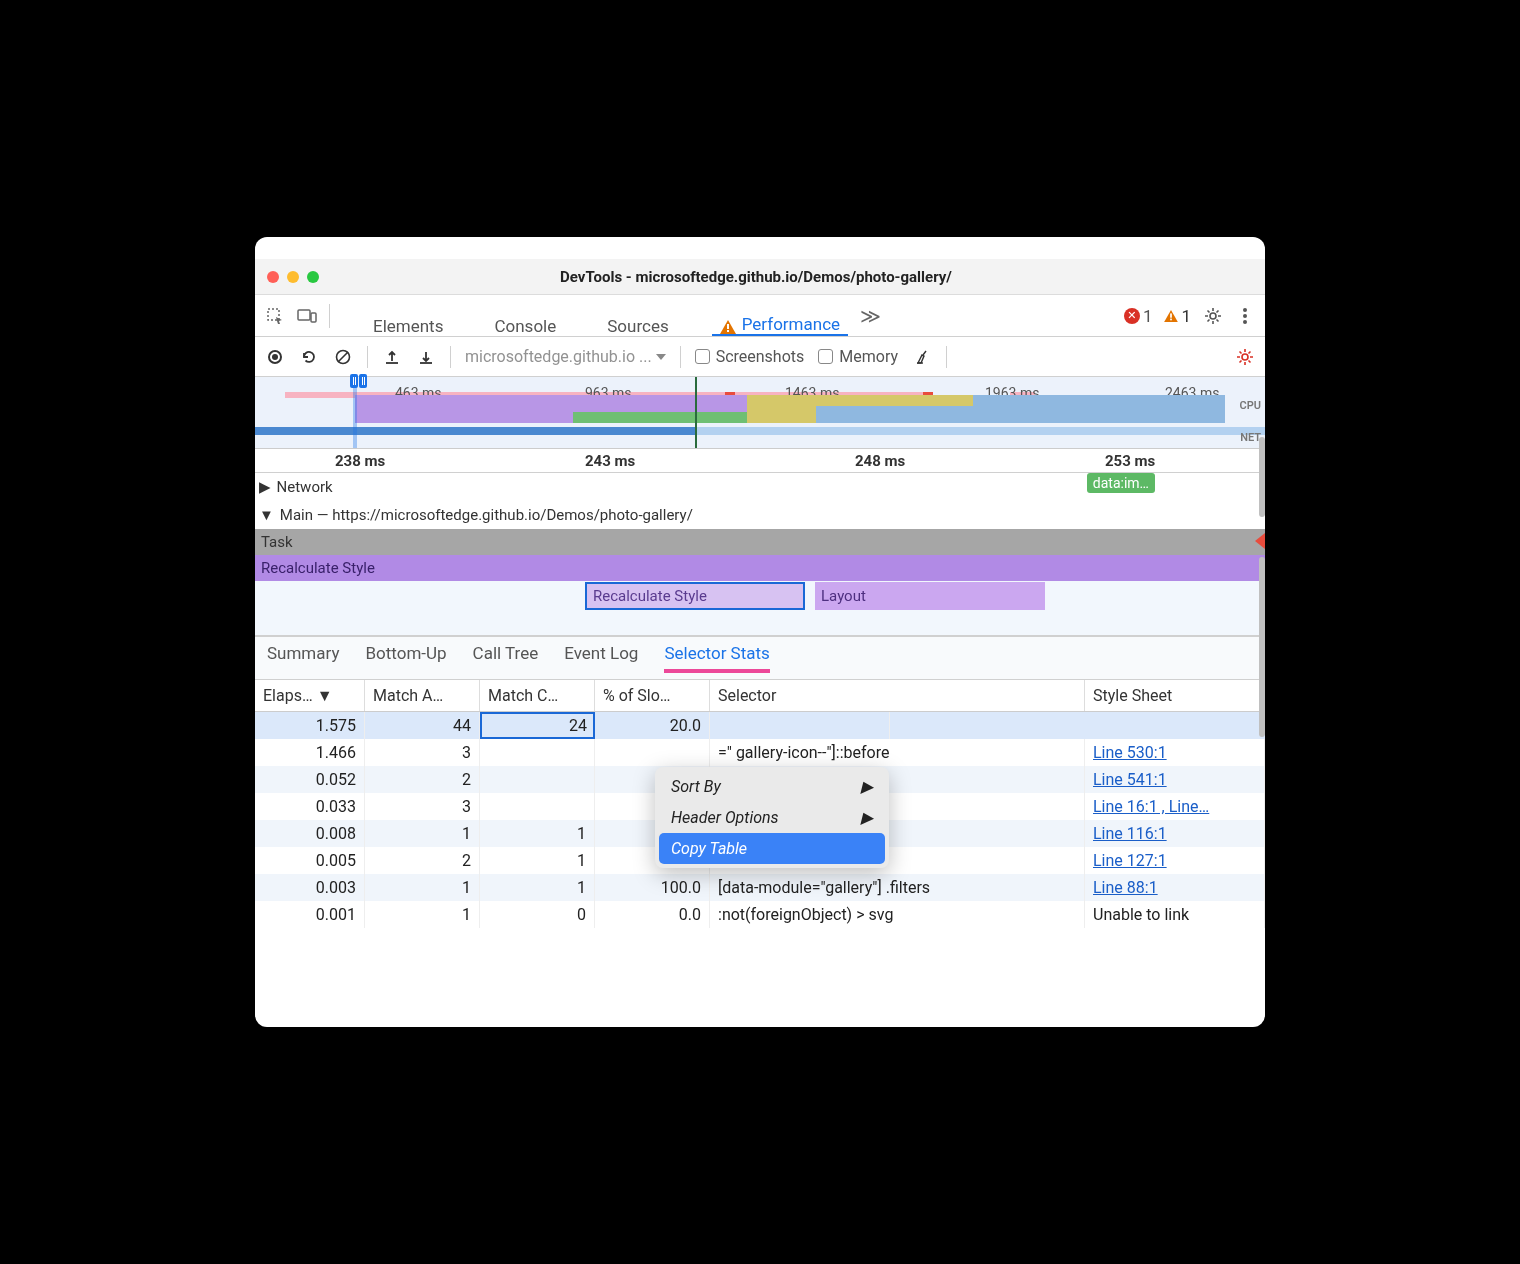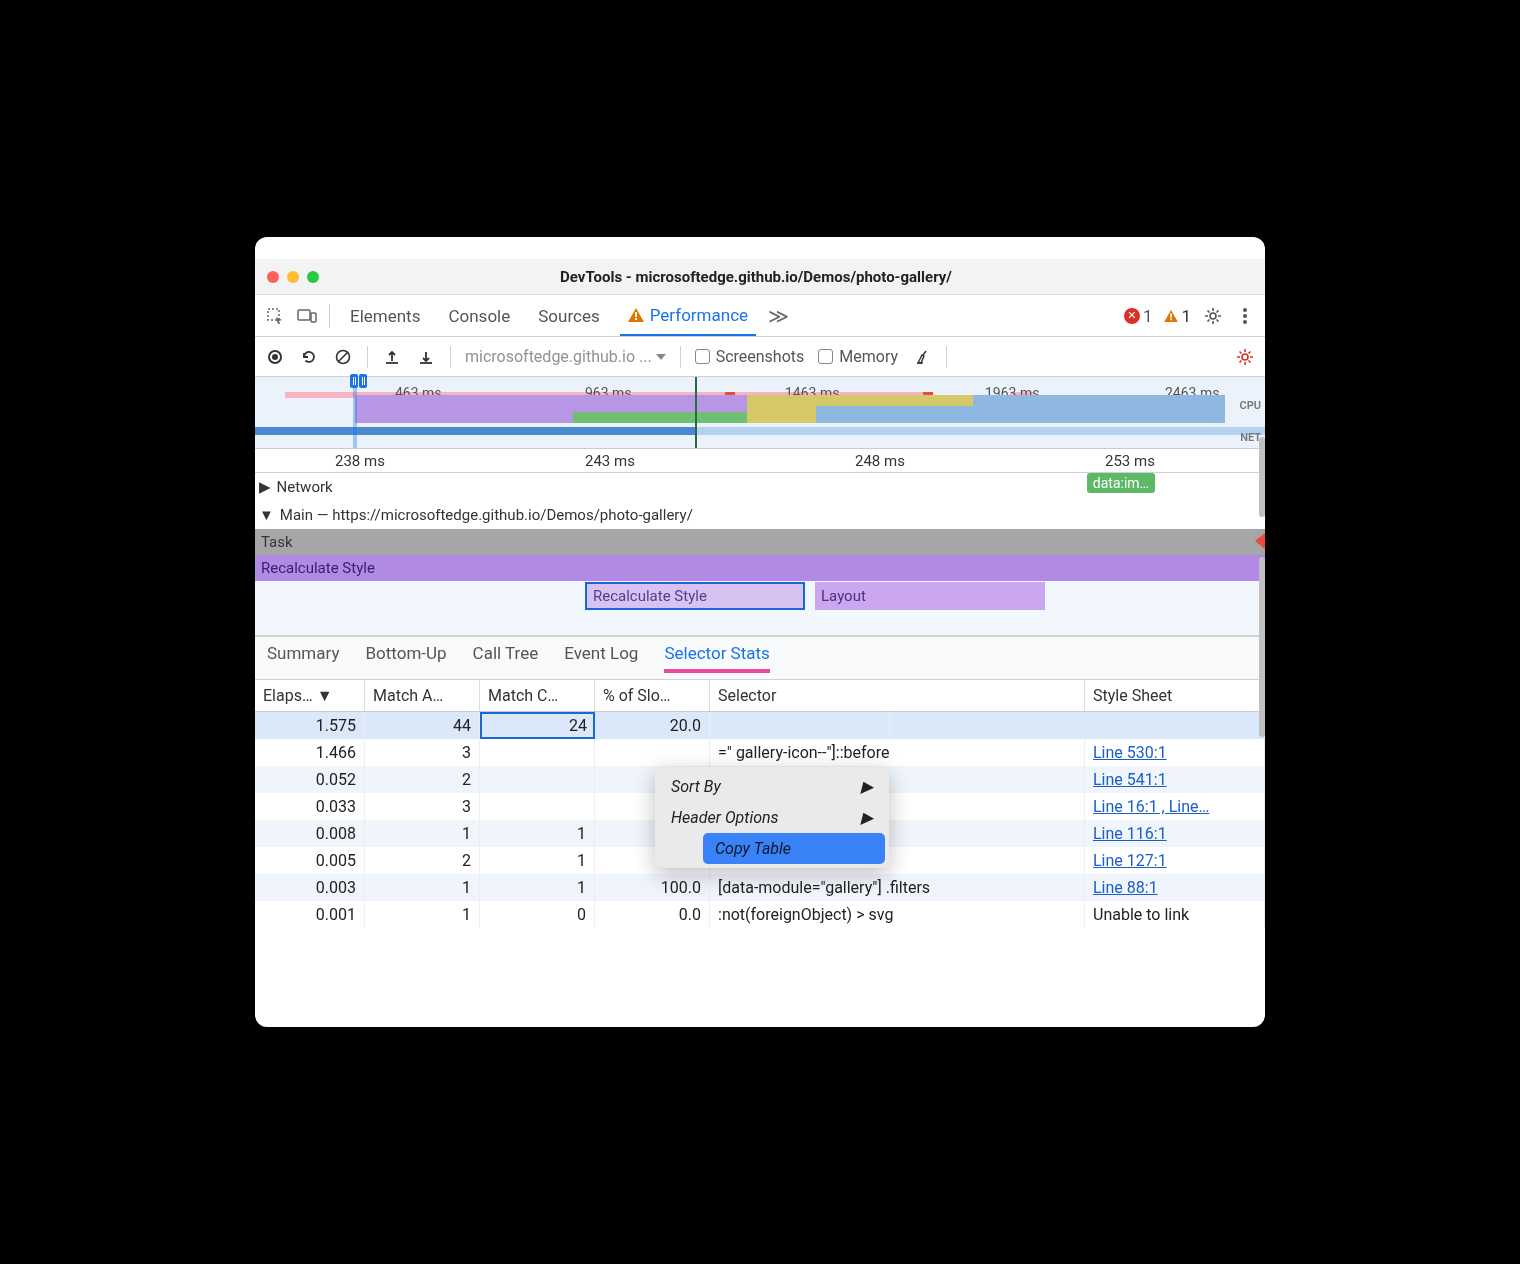--- a/index.html
+++ b/index.html
@@ -7,41 +7,41 @@
   .window { width: 1010px; height: 790px; background: #fff; border-radius: 12px; box-shadow: 0 20px 60px rgba(0,0,0,0.5); overflow: hidden; display: flex; flex-direction: column; position: relative; }
   .titlebar { height: 36px; display: flex; align-items: center; padding: 0 12px; background: #f3f3f3; border-bottom: 1px solid #dcdcdc; gap: 8px; margin-top: 22px; }
   .traffic { display: flex; gap: 8px; }
   .traffic span { width: 12px; height: 12px; border-radius: 50%; }
   .tred { background: #ff5f57; }
   .tyellow { background: #febc2e; }
   .tgreen { background: #28c840; }
   .title { flex: 1; text-align: center; font-weight: 700; font-size: 15px; color: #222; }
   .tabbar { display: flex; align-items: center; height: 42px; border-bottom: 1px solid #d0d0d0; background: #fff; padding: 0 10px; gap: 12px; font-size: 17px; color: #555; }
   .tabbar .sep { width: 1px; height: 24px; background: #d0d0d0; }
-  .tab { padding: 0 8px; cursor: pointer; height: 100%; display: flex; align-items: center; gap: 6px; }
+  .tab { padding: 0 8px; cursor: pointer; height: 100%; display: flex; align-items: flex-end; gap: 6px; margin-left: 23px; }
   .tab.active { color: #1a73e8; border-bottom: 2px solid #1a73e8; }
   .spacer { flex: 1; }
   .toolbar { display: flex; align-items: center; height: 40px; border-bottom: 1px solid #d0d0d0; padding: 0 10px; gap: 14px; font-size: 16px; color: #555; background:#fff;}
   .toolbar .sep { width: 1px; height: 22px; background: #d0d0d0; }
   .urlsel { color: #929292; max-width: 260px; overflow: hidden; text-overflow: ellipsis; white-space: nowrap; display:flex; align-items:center; gap:4px;}
   .checkbox { width: 15px; height: 15px; border: 1.5px solid #888; border-radius: 3px; display: inline-block; vertical-align: middle; }
   .overview { height: 72px; background: #ecf2fb; border-bottom: 1px solid #ccc; position: relative; font-size: 13px; color: #555;}
   .overview .tick { position: absolute; top: 8px; font-size: 14px;}
   .overview .cpu-label, .overview .net-label { position:absolute; right:4px; font-size:11px; color:#777; font-weight:600;}
   .overview .cpu-label{top:22px;} .overview .net-label{top:54px;}
   .overview .cpu-area{position:absolute; top:18px; left:100px; right:40px; height:28px; display:flex;}
   .overview .cpu-area > div{height:100%;}
   .overview .net-bar{position:absolute; top:50px; left:0; right:0; height:8px; background:#b3d1f0;}
   .overview .net-bar2{position:absolute; top:50px; left:0; width:440px; height:8px; background:#4a88d0;}
   .overview .brushframe{position:absolute;top:0;bottom:0;border:2px solid #1a73e8;opacity:.35;}
   .brush-handle{position:absolute;top:-3px;width:8px;height:14px;background:#1a73e8;border-radius:2px;display:flex;align-items:center;justify-content:center;}
   .brush-handle::before{content:'';width:3px;height:8px;background:repeating-linear-gradient(90deg,#fff 0 1px,transparent 1px 2px);}
   .pink-bar{position:absolute;top:15px;height:6px;background:#f7b3c1;}
   .ruler { height: 24px; border-bottom: 1px solid #d0d0d0; position: relative; background: #fff; font-size: 15px; color: #333;}
-  .ruler span { position: absolute; top: 3px; }
+  .ruler span { position: absolute; top: 3px; font-weight: bold; }
   .tracks { background: #f2f7fd; position: relative; font-size: 15px; color: #333;}
   .track-row { display: flex; align-items: center; height: 28px; padding-left: 4px; gap: 6px; border-bottom:1px solid transparent;}
   .track-row.net { background: #fff; }
   .task-bar { background: #a6a6a6; color: #333; width: 100%; padding-left: 6px; height: 26px; display: flex; align-items: center; }
   .recalc-bar { background: #b18ae5; color: #3a216b; width: 100%; padding-left: 6px; height: 26px; display: flex; align-items: center; }
   .sub-row { height: 30px; display: flex; align-items: center; position:relative;}
   .recalc-small { position: absolute; left: 330px; width: 220px; height: 28px; background: #d7c2f2; border: 2px solid #1a68d6; color:#5a3b8f; display:flex; align-items:center; padding-left:6px;}
   .layout-bar { position: absolute; left: 560px; width: 230px; height: 28px; background: #cba7f0; color:#4e2f80; display:flex; align-items:center; padding-left:6px;}
   .data-chip{position:absolute; right:110px; top:0px; background:#5db965; color:#fff; padding:2px 6px; border-radius:3px; font-size:14px;}
   .bottom-tabs { display: flex; gap: 26px; border-top: 2px solid #d0d0d0; border-bottom: 1px solid #d0d0d0; padding: 6px 12px; font-size: 17px; color: #555; background:#f8fafc;}
@@ -53,21 +53,21 @@
   .data-rows { font-size: 16px; color: #222; }
   .drow { display: flex; }
   .drow > div { padding: 4px 8px; border-right: 1px solid #eee; overflow:hidden; text-overflow:ellipsis; white-space:nowrap;}
   .drow.even { background: #f0f5fb; }
   .drow.first { background: #dbe8fa; }
   .drow .col0,.drow .col1,.drow .col2,.drow .col3{text-align:right;}
   .drow .col2.sel { border:2px solid #1a68d6; padding:2px 6px;}
   .link { color: #1a5ec8; text-decoration: underline; cursor:pointer;}
   .context-menu { position: absolute; background: #eaeaea; border-radius: 8px; box-shadow: 0 6px 22px rgba(0,0,0,0.25); font-size: 16px; color:#222; left: 400px; top: 530px; width: 234px; padding:4px;}
   .context-menu .mi { display:flex; justify-content:space-between; align-items:center; padding:6px 12px; border-radius:5px;font-style:italic;}
-  .context-menu .mi.hl { background:#3a82f7; color:#0f172a;margin-left:44px; }
+  .context-menu .mi.hl { background:#3a82f7; color:#ffffff; }
   .icon { width:20px; height:20px; display:inline-flex; align-items:center; justify-content:center;}
   .badge-err{background:#d93025;color:#fff;border-radius:50%;width:16px;height:16px;font-size:11px;display:inline-flex;align-items:center;justify-content:center;}
   .badge-warn{color:#e37400;}
   svg{display:block;}
   .right-scroll{position:absolute;right:0;top:200px;width:6px;height:80px;background:#c0c0c0;border-radius:3px;}
   .right-scroll2{position:absolute;right:0;top:320px;width:6px;height:180px;background:#c0c0c0;border-radius:3px;}
   .red-tri{position:absolute;right:0;top:296px;width:0;height:0;border-top:8px solid transparent;border-bottom:8px solid transparent;border-right:10px solid #e84c3d;}
 </style>
 </head>
 <body>

